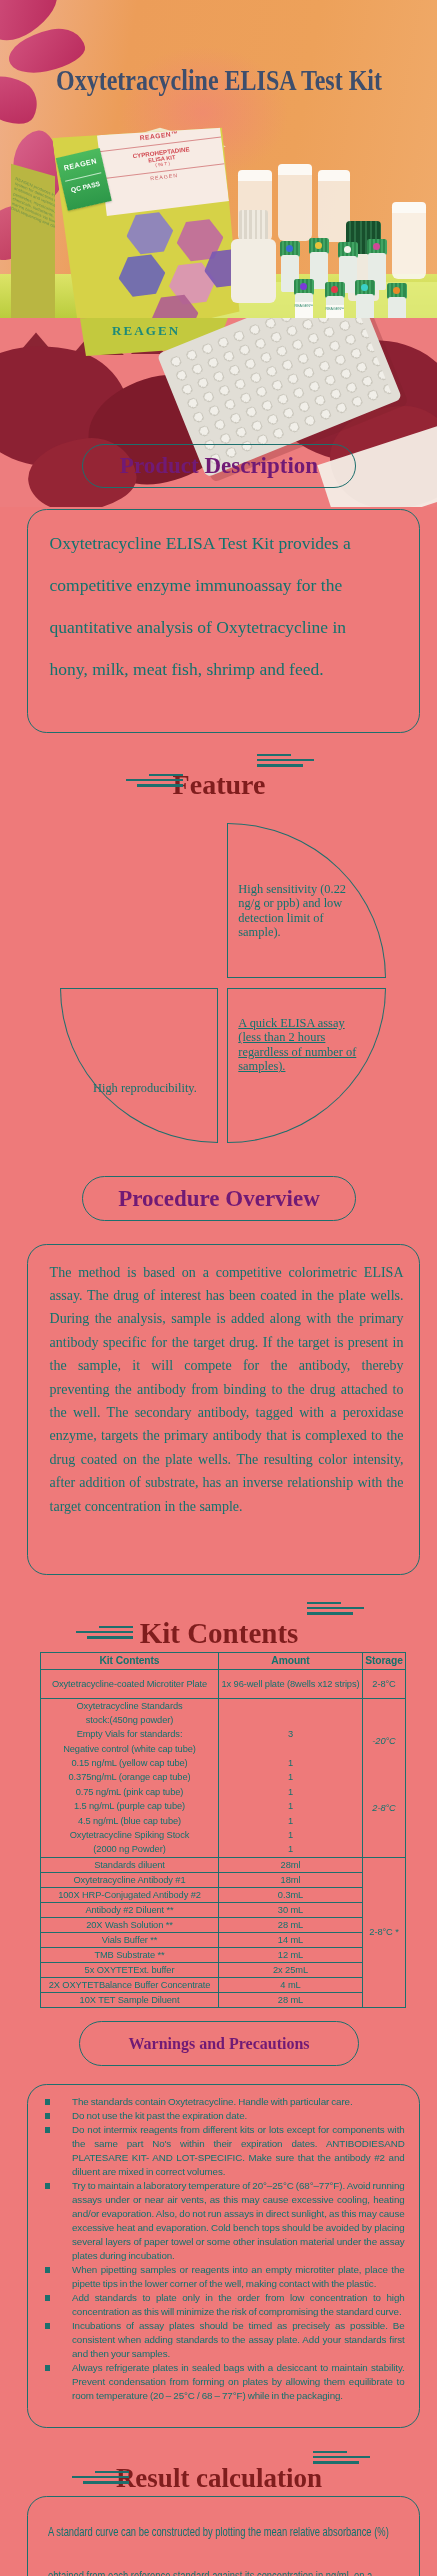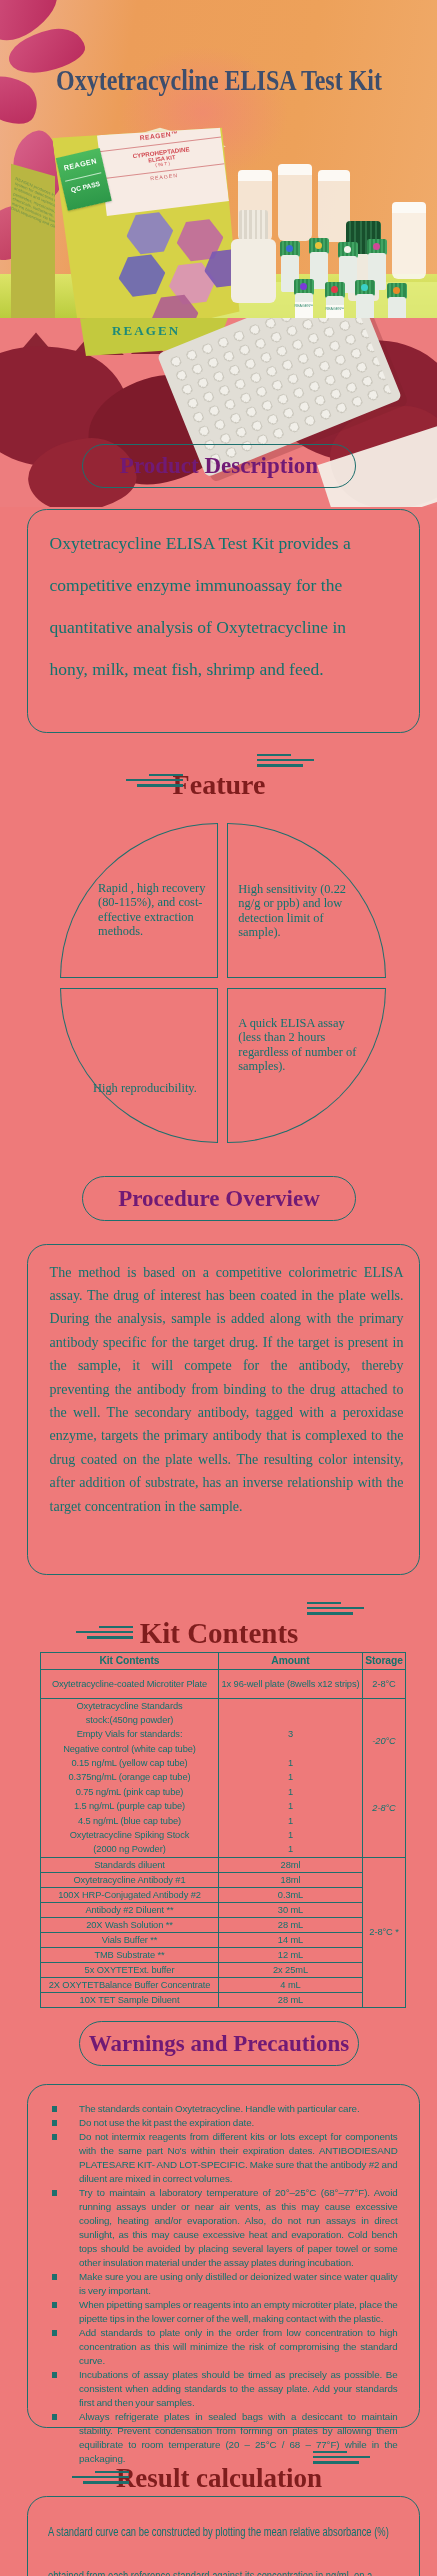--- a/index.html
+++ b/index.html
@@ -96,21 +96,21 @@
     transform:rotate(-22deg);box-shadow:4.1px 7.2px 0 rgba(120,30,40,.25);}
   .wells{position:absolute;left:8.2px;top:7.2px;right:8.2px;bottom:7.2px;
     background-image:radial-gradient(circle at 7.2px 6.7px,#f1efe9 0 4.1px,#cac7bd 4.1px 5.2px,rgba(0,0,0,0) 5.2px);
     background-size:17px 15px;}
   .sheet{position:absolute;left:325px;top:124px;width:139px;height:72px;background:#f4ede6;transform:rotate(-18deg);opacity:.95;}
   
   .pill{position:absolute;left:50%;transform:translateX(-50%);border:1.5px solid #1d6f6d;border-radius:25px;
     color:#701a75;font-weight:bold;text-align:center;box-sizing:border-box;}
   .pill-pd{top:444px;width:274px;height:44px;font-size:23px;line-height:42px;}
   .pill-po{top:1176px;width:274px;height:45px;font-size:23px;line-height:43px;}
-  .pill-wp{top:2021px;width:280px;height:45px;font-size:23px;line-height:43px;}
+  .pill-wp{top:2021px;width:280px;height:45px;font-size:16px;line-height:43px;}
   .linehead{position:absolute;left:0;width:438px;text-align:center;color:#7f1d1d;font-weight:bold;margin-top:16px;}
   .lh-feature{top:753px;font-size:28px;}
   .lh-kit{top:1601px;font-size:29px;}
   .lh-result{top:2447px;font-size:27px;}
   .deco{position:absolute;width:57px;}
   .deco .bar{height:2.1px;background:#1d6f6d;margin:3.1px 0;}
   .deco .bar:nth-child(1){width:60%;}
   .deco .bar:nth-child(2){width:100%;}
   .deco .bar:nth-child(3){width:80%;}
   .deco-left .bar{margin-left:auto;}
@@ -120,32 +120,32 @@
   .dc-k-r{left:307px;top:1599px;}
   .dc-r-l{left:72px;top:2468px;}
   .dc-r-r{left:313px;top:2448px;}
   
   .rbox{position:absolute;left:27px;width:393px;border:1.3px solid #1d6f6d;border-radius:19.6px;
     box-sizing:border-box;color:#11736e;}
   .box-desc{top:509px;height:224px;padding:12.4px 67px 0 21.6px;font-size:17.5px;line-height:42px;text-align:left;}
   .box-proc{top:1244px;height:331px;padding:15.5px 15.5px 0 21.6px;font-size:14px;line-height:23.4px;text-align:justify;}
   .box-warn{top:2084px;height:344px;padding:9.3px 13.4px 0 0;font-family:"Liberation Sans","DejaVu Sans",sans-serif;}
   .box-res{top:2496px;height:222px;padding:18.5px 0 0 19.6px;font-family:"Liberation Sans","DejaVu Sans",sans-serif;}
-  .warn-list{list-style:none;margin:8px;padding:0;}
+  .warn-list{list-style:none;margin:1px;padding:0;}
   .warn-list li{position:relative;padding-left:43px;font-size:9.8px;letter-spacing:-0.1px;word-spacing:-0.5px;
     line-height:14px;text-align:justify;color:#11736e;}
   .warn-list li::before{content:"";position:absolute;left:15.5px;top:4.1px;width:5.2px;height:5.2px;background:#1d6f6d;}
   .res-line{white-space:nowrap;transform:scaleX(.7);transform-origin:left center;font-size:13.4px;height:44px;line-height:31px;}
   
   .quad{position:absolute;border:1.3px solid #1d6f6d;box-sizing:border-box;color:#11736e;
     font-size:12.4px;line-height:14.4px;}
   .q-tl{left:60px;top:823px;width:158px;height:155px;border-top-left-radius:100% 100%;}
   .q-tr{left:227px;top:823px;width:159px;height:155px;border-top-right-radius:100% 100%;}
   .q-bl{left:60px;top:988px;width:158px;height:155px;border-bottom-left-radius:100% 100%;}
-  .q-br{left:227px;top:988px;width:159px;height:155px;border-bottom-right-radius:100% 100%;}
+  .q-br{left:227px;top:988px;width:159px;height:155px;border-bottom-right-radius:100% 100%;text-decoration:underline;}
   .q-tl .qt{padding:57px 8.2px 0 37px;}
   .q-tr .qt{padding:58px 21.6px 0 10.3px;}
   .q-bl .qt{padding:92px 5.2px 0 32px;}
   .q-br .qt{padding:27px 27px 0 10.3px;}
   
   .ktable{position:absolute;left:40px;top:1652px;width:365px;border-collapse:collapse;table-layout:fixed;
     font-family:"Liberation Sans","DejaVu Sans",sans-serif;color:#11736e;font-size:9.3px;letter-spacing:-0.1px;}
   .ktable td,.ktable th{border:0.8px solid #1d6f6d;text-align:center;vertical-align:middle;padding:0 1px;}
   .ktable th{font-size:10.3px;height:15.5px;}
   .k-plate td{height:28px;}
@@ -300,23 +300,20 @@
       <div class="bar"></div>
       <div class="bar"></div>
       <div class="bar"></div>
     </div>
   <div class="deco dc-f-r">
       <div class="bar"></div>
       <div class="bar"></div>
       <div class="bar"></div>
     </div>
 
-  <div class="quad q-tl">
-    <div class="qt">Rapid , high recovery (80-115%), and cost-effective extraction methods.</div>
-  </div>
   <div class="quad q-tr">
     <div class="qt">High sensitivity (0.22 ng/g or ppb) and low detection limit of sample).</div>
   </div>
   <div class="quad q-bl">
     <div class="qt">High reproducibility.</div>
   </div>
   <div class="quad q-br">
     <div class="qt">A quick ELISA assay (less than 2 hours regardless of number of samples).</div>
   </div>
 
@@ -434,21 +431,20 @@
       </tbody>
   </table>
 
   <div class="pill pill-wp">Warnings and Precautions</div>
   <div class="rbox box-warn">
     <ul class="warn-list">
         <li>The standards contain Oxytetracycline. Handle with particular care.</li>
         <li>Do not use the kit past the expiration date.</li>
         <li>Do not intermix reagents from different kits or lots except for components with the same part No's within their expiration dates. ANTIBODIESAND PLATESARE KIT- AND LOT-SPECIFIC. Make sure that the antibody #2 and diluent are mixed in correct volumes.</li>
         <li>Try to maintain a laboratory temperature of 20°–25°C (68°–77°F). Avoid running assays under or near air vents, as this may cause excessive cooling, heating and/or evaporation. Also, do not run assays in direct sunlight, as this may cause excessive heat and evaporation. Cold bench tops should be avoided by placing several layers of paper towel or some other insulation material under the assay plates during incubation.</li>
-        <li>Make sure you are using only distilled or deionized water since water quality is very important.</li>
         <li>When pipetting samples or reagents into an empty microtiter plate, place the pipette tips in the lower corner of the well, making contact with the plastic.</li>
         <li>Add standards to plate only in the order from low concentration to high concentration as this will minimize the risk of compromising the standard curve.</li>
         <li>Incubations of assay plates should be timed as precisely as possible. Be consistent when adding standards to the assay plate. Add your standards first and then your samples.</li>
         <li>Always refrigerate plates in sealed bags with a desiccant to maintain stability. Prevent condensation from forming on plates by allowing them equilibrate to room temperature (20 – 25°C / 68 – 77°F) while in the packaging.</li>
       </ul>
   </div>
 
   <div class="linehead lh-result">Result calculation</div>
   <div class="deco deco-left dc-r-l">
       <div class="bar"></div>

